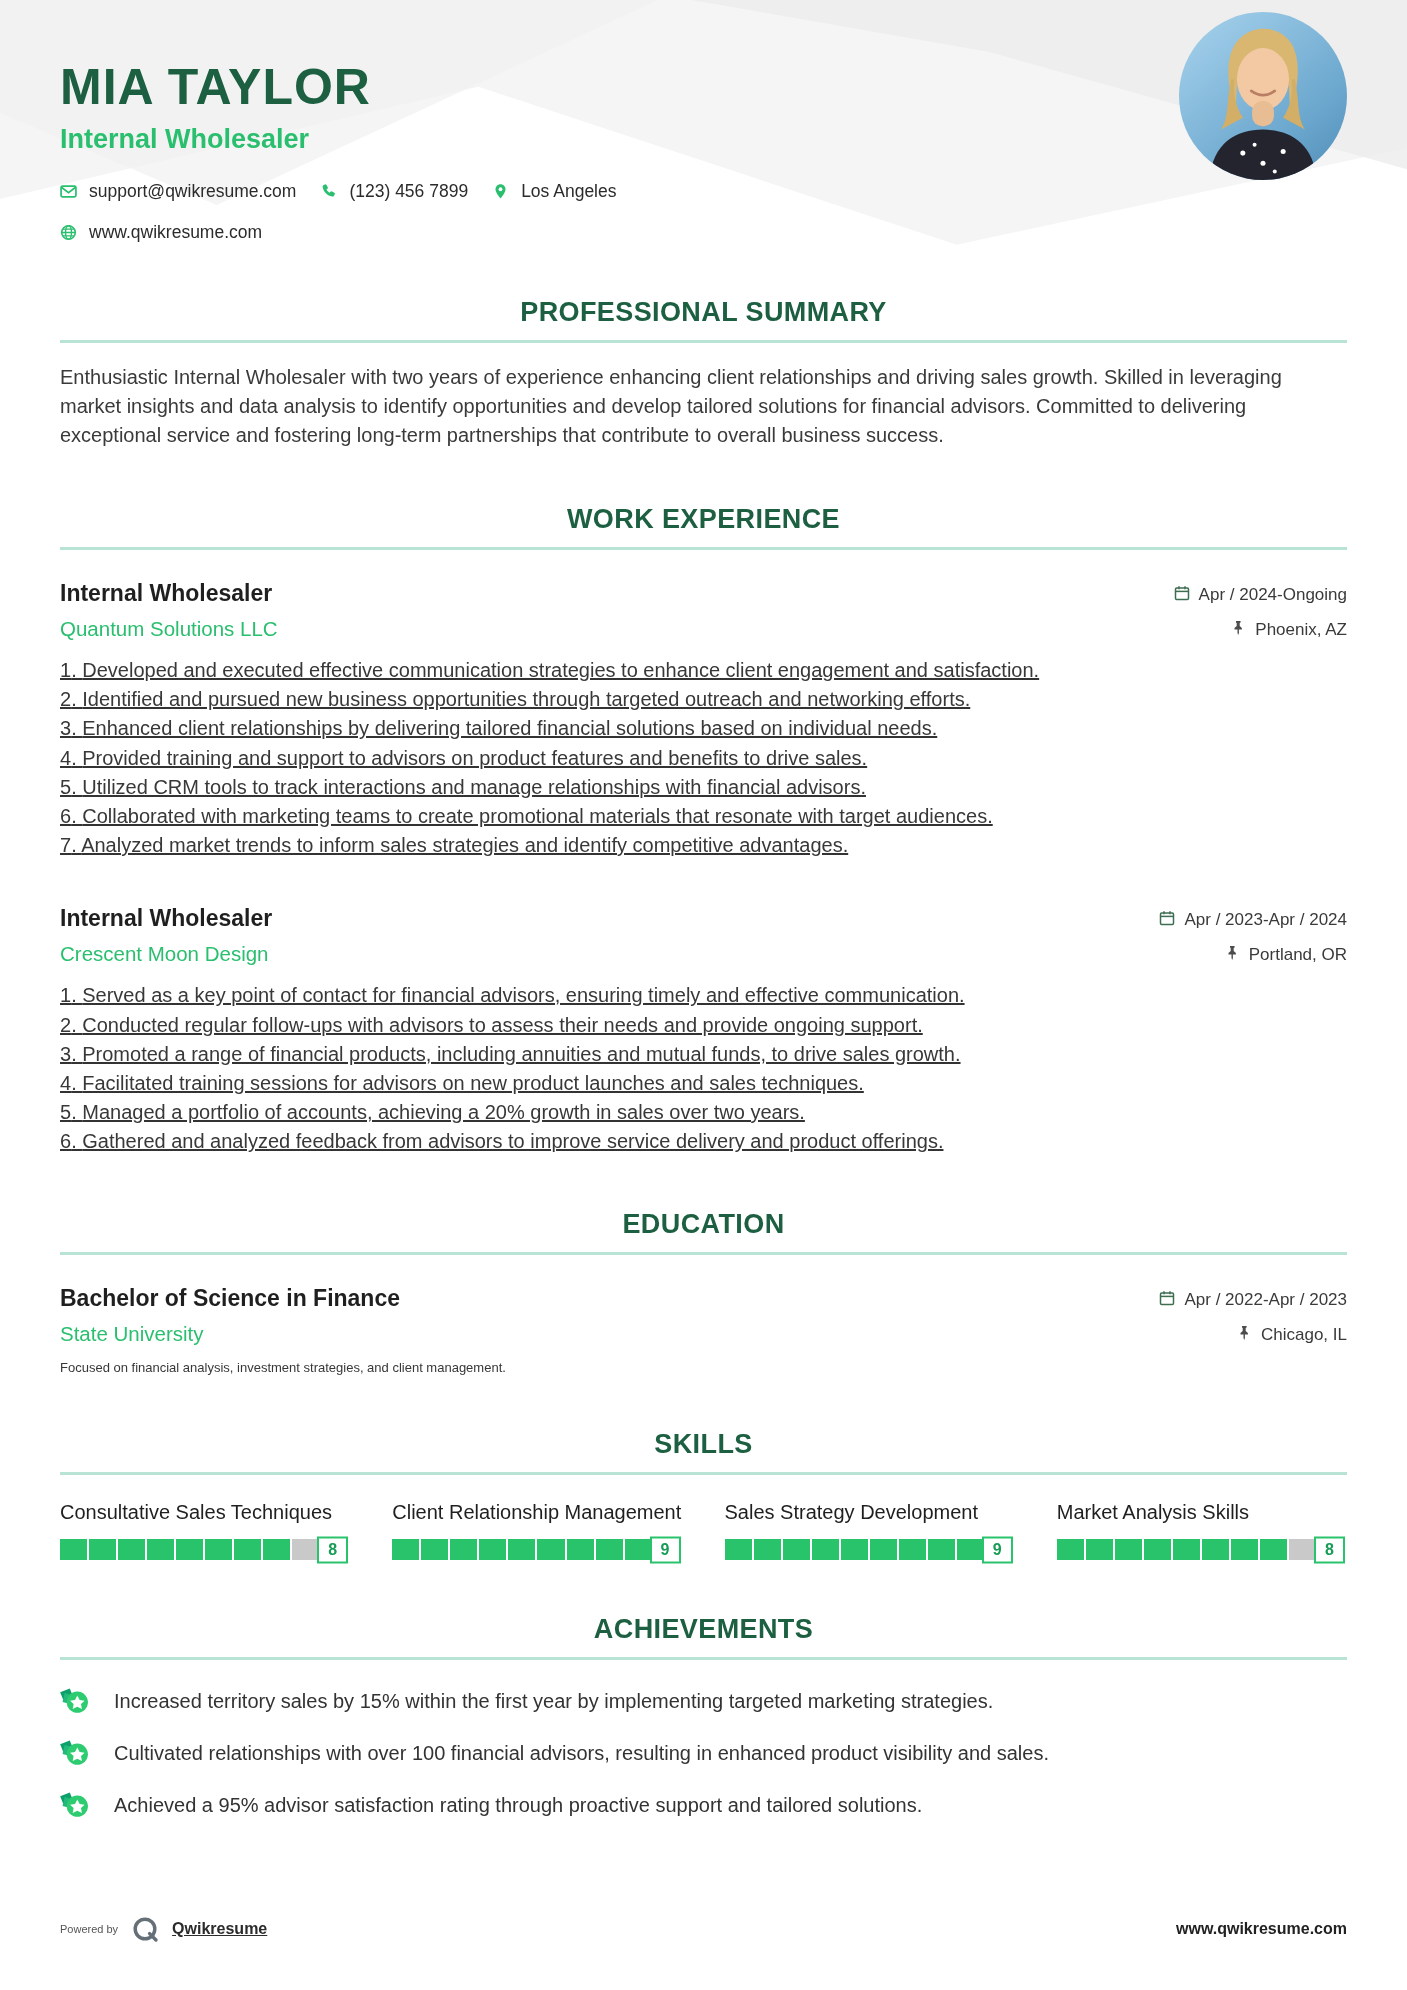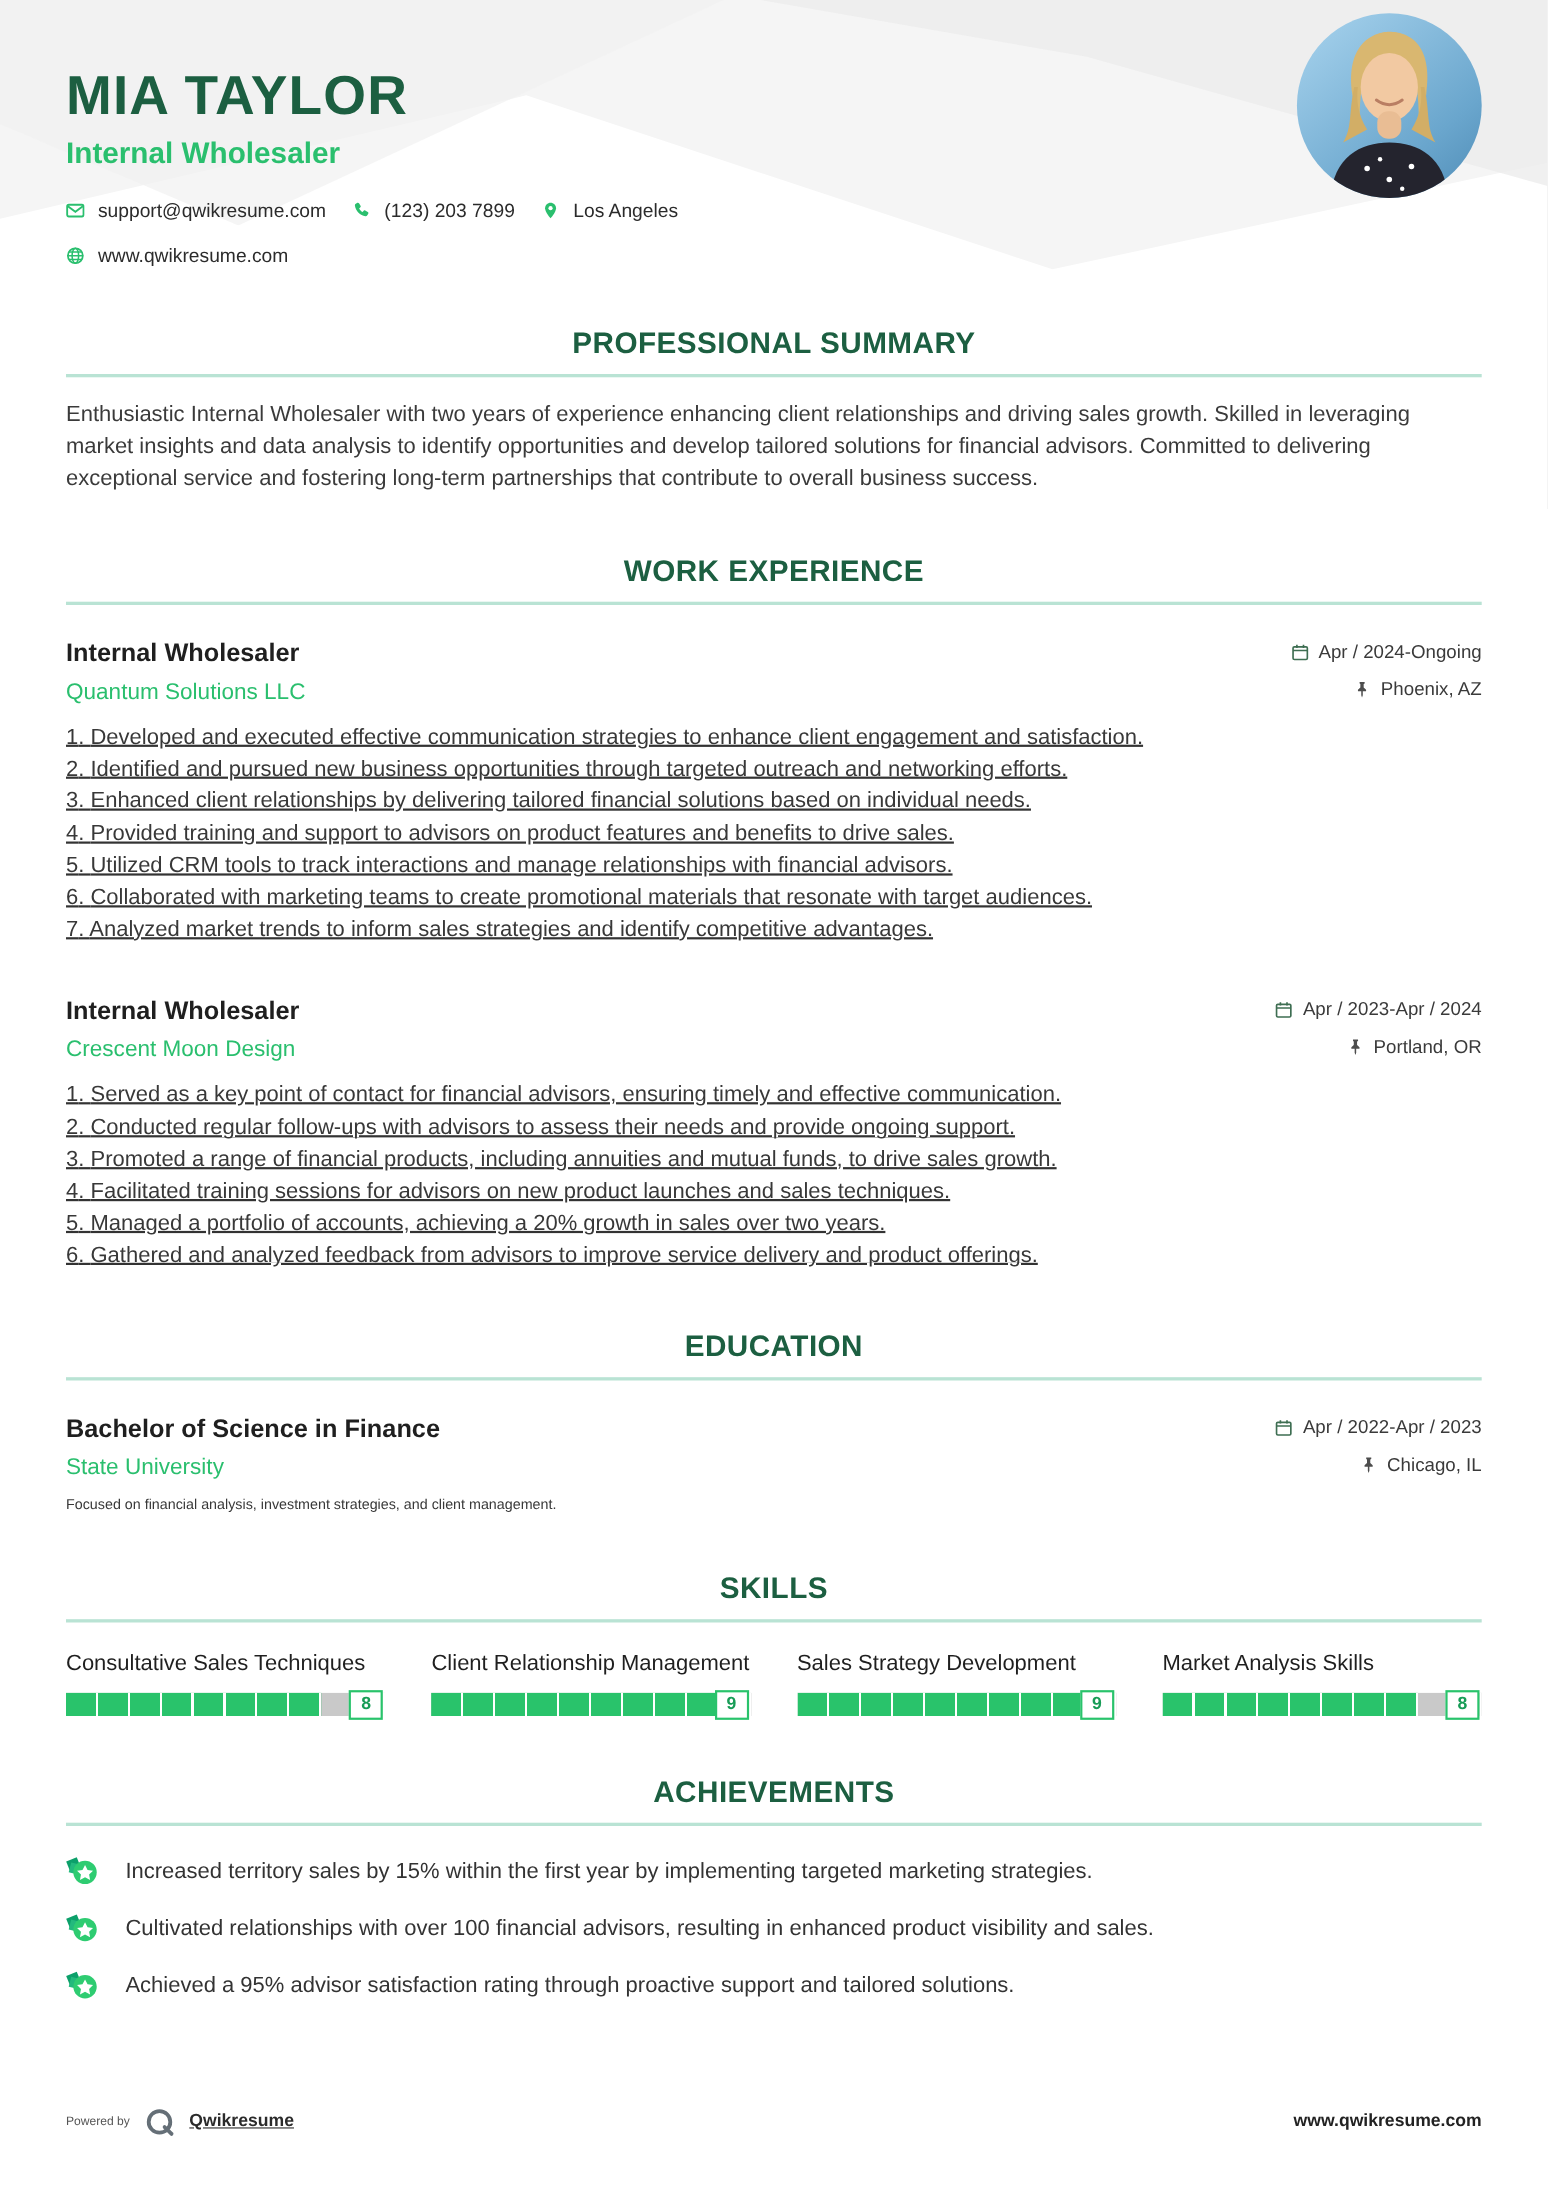--- a/index.html
+++ b/index.html
@@ -38,21 +38,21 @@
   .section { margin-top:54px; }
   .section-heading { font-size:27px; font-weight:800; color:#1c5f41; letter-spacing:.4px;text-align:center; }
   .section-underline { height:3px; background:#b9e3d4; margin-top:12px; }
   .summary-text { margin-top:20px; font-size:20px; line-height:1.45; color:#3a3a3a; }
 
   
   .job { margin-top:30px; }
   .job + .job { margin-top:46px; }
   .job-head { display:flex; justify-content:space-between; align-items:baseline; }
   .job-name { font-size:23px; font-weight:700; color:#1f1f1f; }
-  .meta { display:flex; align-items:center; gap:9px; font-size:17px; color:#3a3a3a; }
+  .meta { display:flex; align-items:flex-start; gap:9px; font-size:17px; color:#3a3a3a; }
   .micon { width:16px; height:16px; color:#3e6e52; display:inline-flex; }
   .micon.pin { color:#4d4d4d; }
   .micon svg { width:100%; height:100%; }
   .job-sub { display:flex; justify-content:space-between; align-items:baseline; margin-top:10px; }
   .company { font-size:20.5px; color:#2abf6e; }
   ol.bullets { margin-top:16px; list-style:none; counter-reset:b;text-decoration:underline; }
   ol.bullets li { counter-increment:b; font-size:20px; line-height:1.36; color:#383838; margin-bottom:2px; }
   ol.bullets li::before { content:counter(b) ". "; color:#383838; }
 
   
@@ -110,21 +110,21 @@
                 </svg>
             </span>
             <span>support@qwikresume.com</span>
           </div>
           <div class="contact-item">
             <span class="cicon">
               <svg viewBox="0 0 16 16">
                   <path d="M4.6 1.3c.5-.3 1.1-.1 1.4.4l1.3 2.2c.3.5.2 1.1-.3 1.5l-.9.7c.6 1.3 1.7 2.4 3 3l.7-.9c.4-.5 1-.6 1.5-.3l2.2 1.3c.5.3.7.9.4 1.4l-.8 1.4c-.3.6-1 .9-1.6.8-4.6-.8-8.2-4.4-9-9-.1-.6.2-1.3.8-1.6z" fill="currentColor"></path>
                 </svg>
             </span>
-            <span>(123) 203 7899</span>
+            <span>(123) 456 7899</span>
           </div>
           <div class="contact-item">
             <span class="cicon">
               <svg viewBox="0 0 16 16">
                   <path d="M8 1.2C5.4 1.2 3.3 3.3 3.3 5.9c0 3.5 4.7 8.6 4.7 8.6s4.7-5.1 4.7-8.6C12.7 3.3 10.6 1.2 8 1.2z" fill="currentColor"></path>
                   <circle cx="8" cy="5.9" r="1.8" fill="#fff"></circle>
                 </svg>
             </span>
             <span>Los Angeles</span>
           </div>

